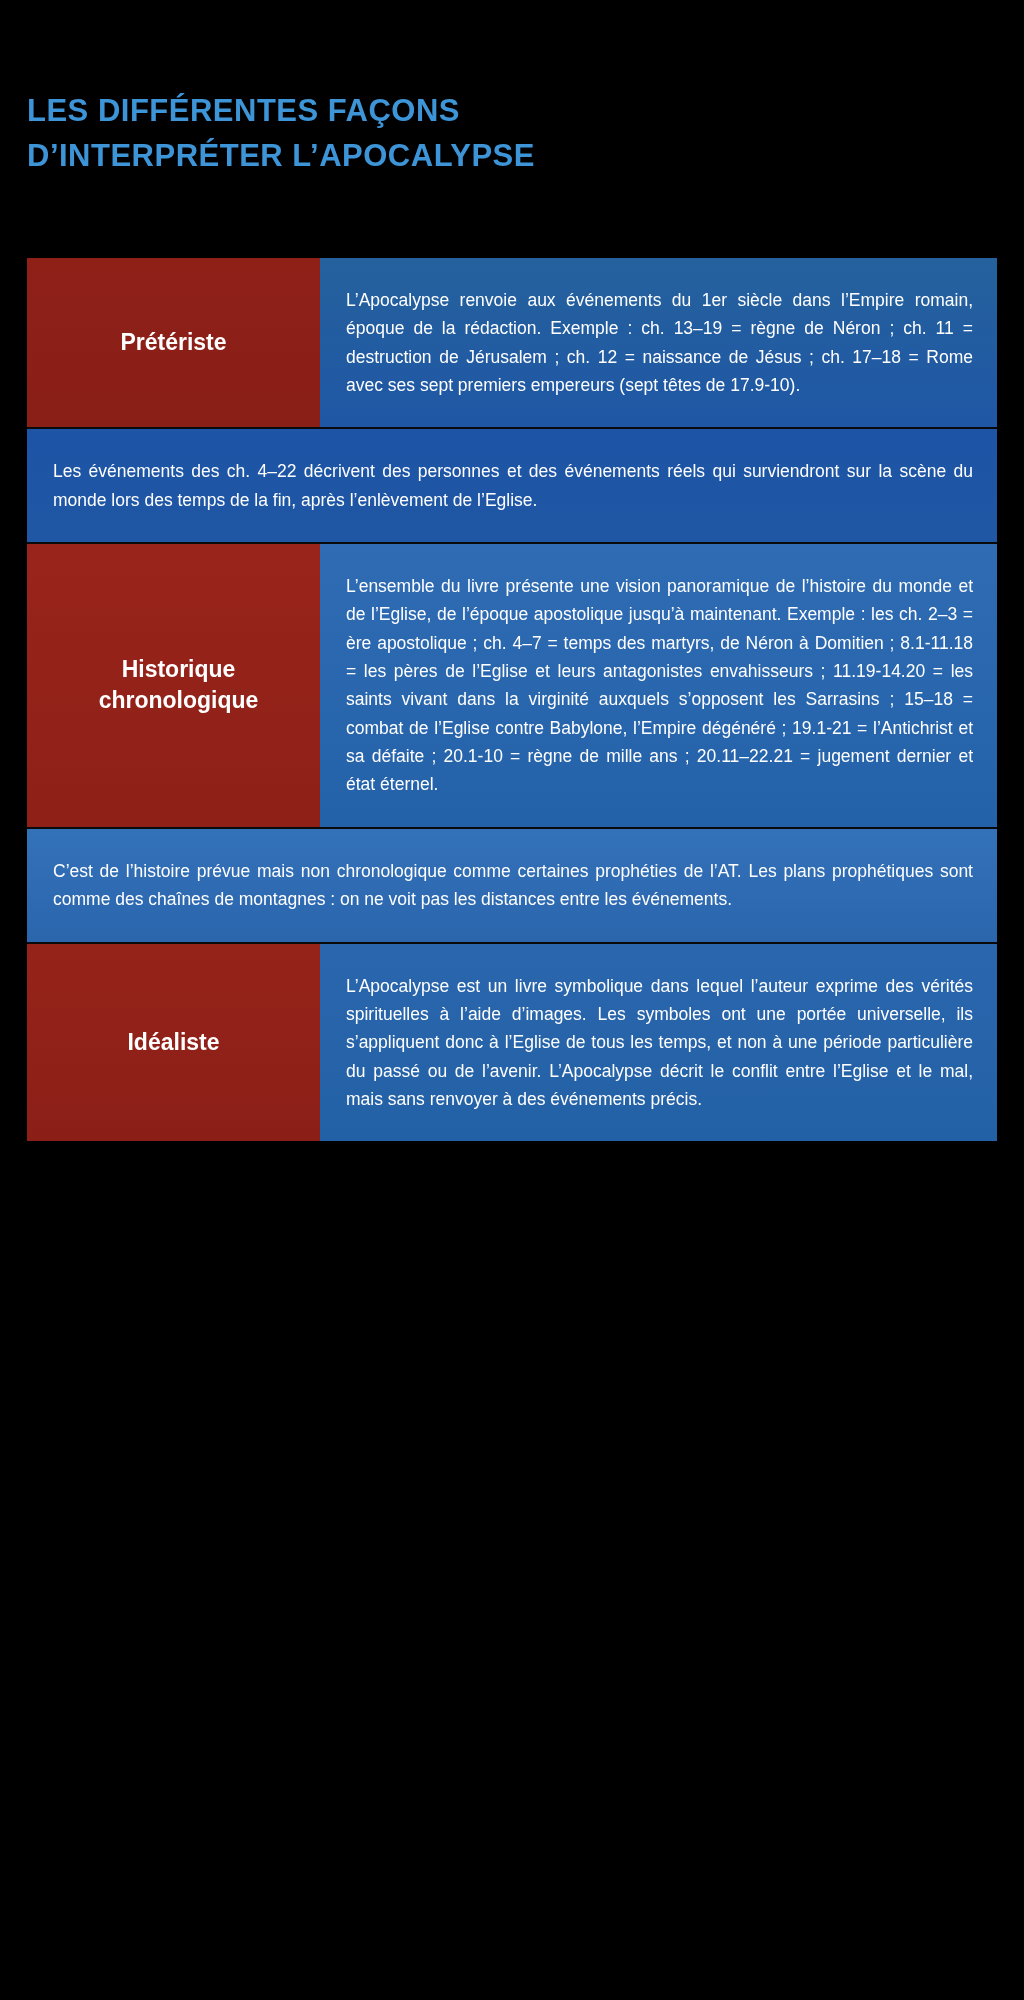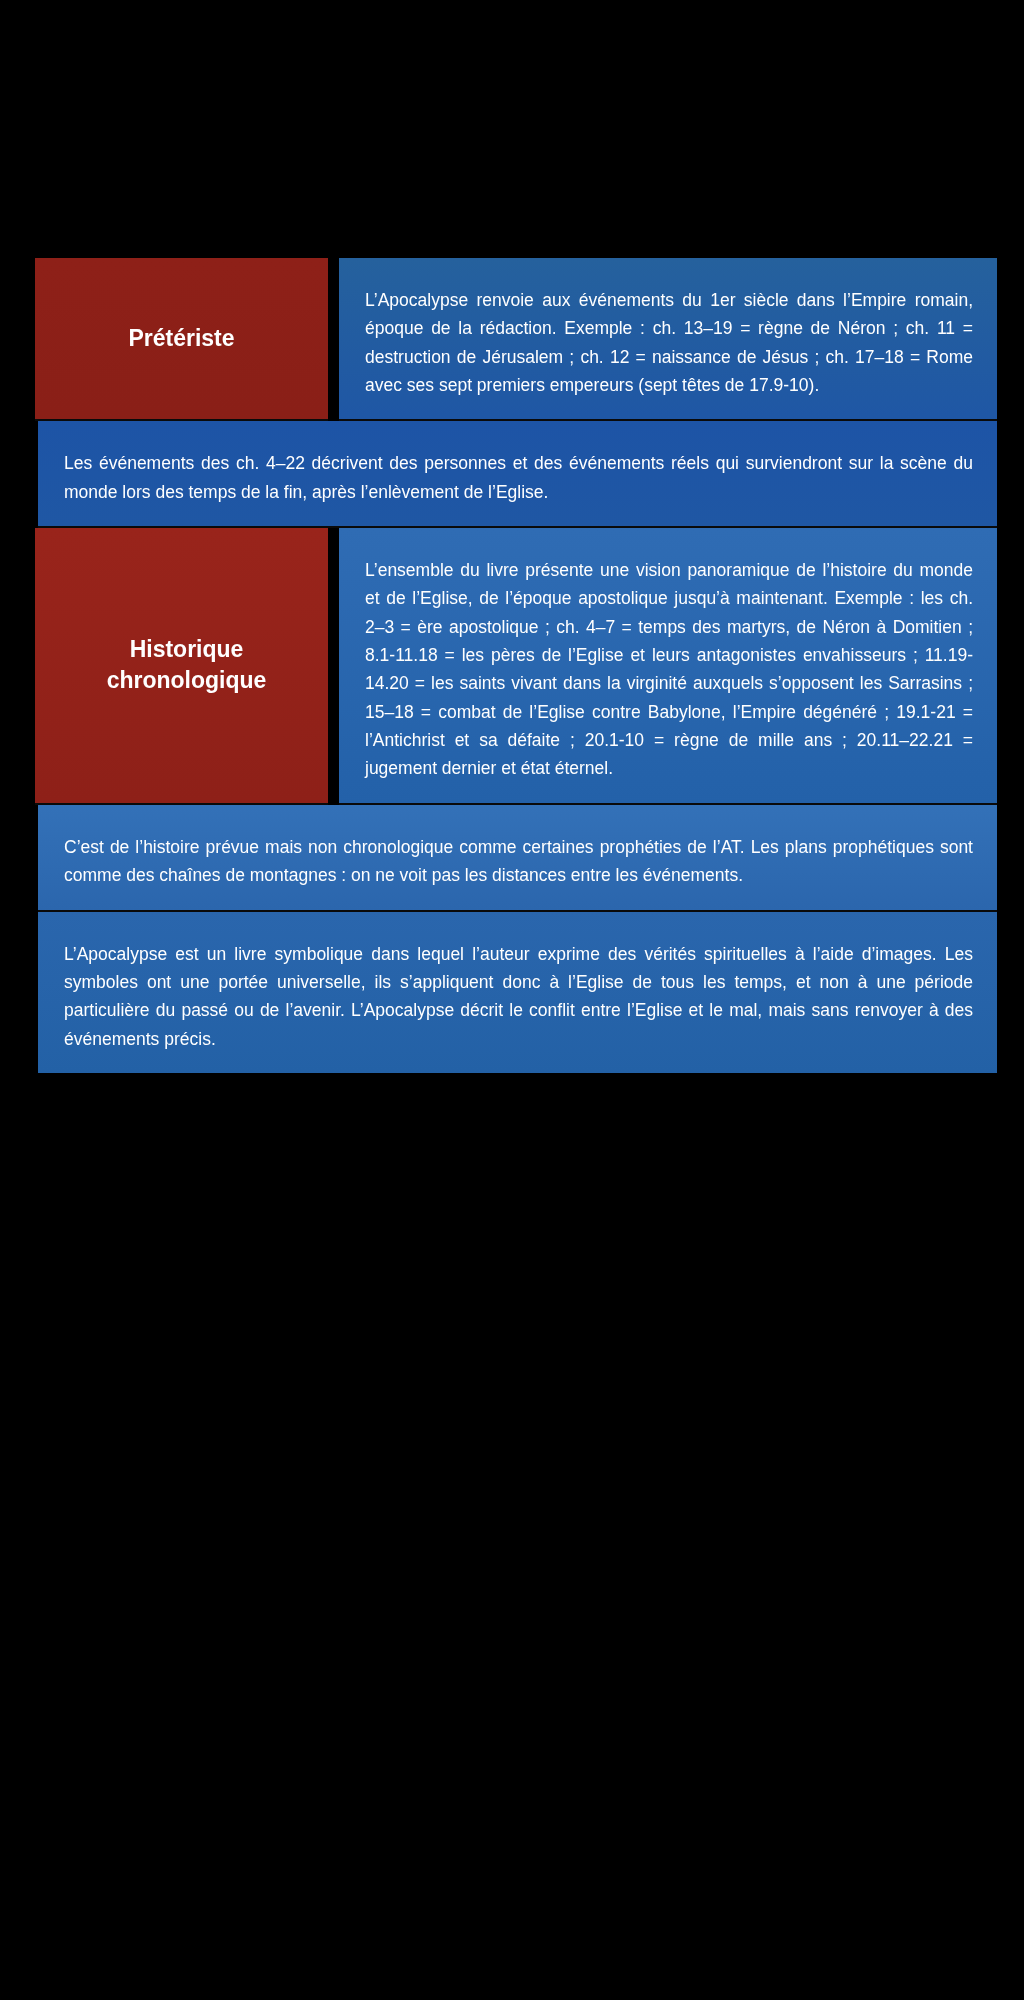--- a/index.html
+++ b/index.html
@@ -51,38 +51,36 @@
     flex: 0 0 293px;
     background: #8e2018;
     background-image: linear-gradient(180deg, #9a241b 0%, #8a1f17 100%);
     border-bottom: 2px solid #0a0a0a;
     display: flex;
     align-items: center;
     justify-content: center;
     text-align: center;
     box-sizing: border-box;
     padding: 10px 14px;
-    margin-left: 8px;
   }
   .cell-label .label-text {
     font-size: 23px;
     font-weight: bold;
     line-height: 1.35;
     color: #ffffff;
   }
   .cell-text {
     flex: 1 1 auto;
     background: #1f5aa8;
     background-image: linear-gradient(180deg, #24619e 0%, #1d55a6 100%);
     border-bottom: 2px solid #0a0a0a;
     box-sizing: border-box;
-    padding: 28px 24px 20px 26px;
+    padding: 28px 24px 28px 26px;
     display: flex;
     align-items: center;
-    margin-left: 11px;
   }
   .cell-text .body-text {
     font-size: 17.5px;
     line-height: 1.62;
     color: #ffffff;
     text-align: justify;
     text-justify: inter-word;
     width: 100%;
   }
   .row:last-child .cell-label,
@@ -98,20 +96,24 @@
   .row-futuriste .cell-label { background-image: linear-gradient(180deg, #8b1f17 0%, #92221a 100%); }
   .row-historique-chrono .cell-label { background-image: linear-gradient(180deg, #99241b 0%, #8e2018 100%); padding-left: 24px; }
   .row-historique-proph .cell-label { background-image: linear-gradient(180deg, #9c251c 0%, #91221a 100%); }
   .row-idealiste .cell-label { background-image: linear-gradient(180deg, #96231a 0%, #8b1f17 100%); }
 </style>
 </head>
 <body>
 
 <div class="page">
 
+  <h1 class="title">
+    <span class="title-line">LES DIFFÉRENTES FAÇONS</span>
+    <span class="title-line">D’INTERPRÉTER L’APOCALYPSE</span>
+  </h1>
 
   <div class="table">
 
     <div class="row row-preteriste">
       <div class="cell-label">
         <span class="label-text">Prétériste</span>
       </div>
       <div class="cell-text">
         <span class="body-text">L’Apocalypse renvoie aux événements du 1er siècle dans l’Empire romain, époque de la rédaction. Exemple : ch. 13–19 = règne de Néron ; ch. 11 = destruction de Jérusalem ; ch. 12 = naissance de Jésus ; ch. 17–18 = Rome avec ses sept premiers empereurs (sept têtes de 17.9-10).</span>
       </div>
@@ -132,19 +134,22 @@
       </div>
     </div>
 
     <div class="row row-historique-proph">
       <div class="cell-text">
         <span class="body-text">C’est de l’histoire prévue mais non chronologique comme certaines prophéties de l’AT. Les plans prophétiques sont comme des chaînes de montagnes : on ne voit pas les distances entre les événements.</span>
       </div>
     </div>
 
     <div class="row row-idealiste">
+      <div class="cell-label">
+        <span class="label-text">Idéaliste</span>
+      </div>
       <div class="cell-text">
         <span class="body-text">L’Apocalypse est un livre symbolique dans lequel l’auteur exprime des vérités spirituelles à l’aide d’images. Les symboles ont une portée universelle, ils s’appliquent donc à l’Eglise de tous les temps, et non à une période particulière du passé ou de l’avenir. L’Apocalypse décrit le conflit entre l’Eglise et le mal, mais sans renvoyer à des événements précis.</span>
       </div>
     </div>
 
   </div>
 </div>
 
 </body></html>

